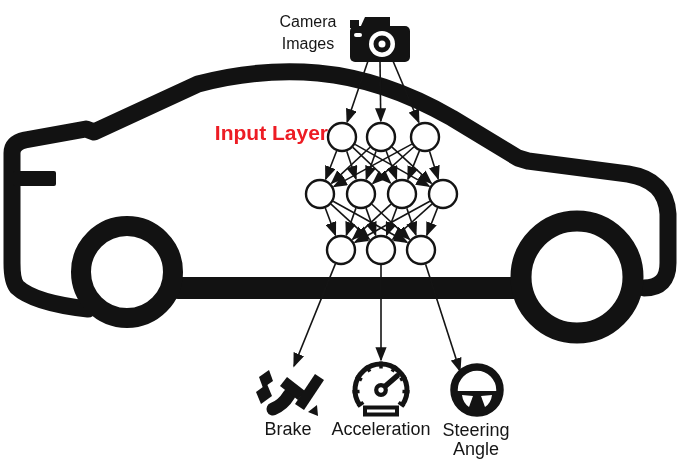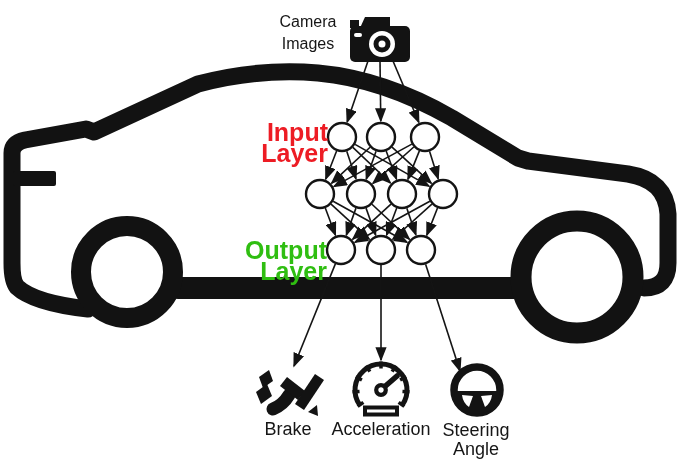--- a/index.html
+++ b/index.html
@@ -3,21 +3,21 @@
 <meta charset="utf-8">
 <style>
   html,body{margin:0;padding:0;background:#fff;}
   .stage{
     position:relative;width:693px;height:460px;background:#ffffff;overflow:hidden;
     font-family:"Liberation Sans",sans-serif;
   }
   .stage svg{position:absolute;left:0;top:0;}
   .lbl{position:absolute;color:#161616;}
   .camera-lbl{left:256px;top:11px;width:104px;text-align:center;font-size:16px;line-height:22px;}
-  .layer-lbl{font-weight:bold;font-size:25px;width:130px;text-align:right;line-height:21px;}
+  .layer-lbl{font-weight:bold;font-size:21px;width:130px;text-align:right;line-height:21px;}
   .layer-lbl.input{left:198px;top:122px;}
   .layer-lbl.hidden{left:176px;top:183px;}
   .layer-lbl.output{left:197px;top:240px;}
   .out-lbl{font-size:18px;text-align:center;line-height:19px;}
   .out-lbl.brake{left:248px;top:420px;width:80px;}
   .out-lbl.accel{left:331px;top:420px;width:100px;}
   .out-lbl.steer{left:436px;top:421px;width:80px;}
   .arrow{stroke:#141414;stroke-width:1.6;fill:none;}
   .node{fill:#ffffff;stroke:#141414;stroke-width:2.4;}
   .car-stroke{fill:none;stroke:#121212;stroke-linecap:round;stroke-linejoin:round;}
@@ -126,17 +126,16 @@
     <g transform="translate(477,390)">
       <circle cx="0" cy="0" r="23" fill="none" stroke="#131313" stroke-width="7.5"></circle>
       <path d="M -23 1 A 23 23 0 0 0 23 1 L -23 1 Z" fill="#131313"></path>
       <path d="M -15 5 L -4 6 L -8 17 Q -14 13 -15 5 Z" fill="#ffffff"></path>
       <path d="M 15 5 L 4 6 L 8 17 Q 14 13 15 5 Z" fill="#ffffff"></path>
     </g>
   </svg>
 
   <div class="lbl camera-lbl">Camera Images</div>
   <div class="lbl layer-lbl input" style="color: rgb(237, 28, 36);">Input Layer</div>
-  <div class="lbl layer-lbl output" style="color: rgb(47, 190, 17);">Output Layer</div>
   <div class="lbl out-lbl brake">Brake</div>
   <div class="lbl out-lbl accel">Acceleration</div>
   <div class="lbl out-lbl steer">Steering Angle</div>
 </div>
 
 </body></html>

